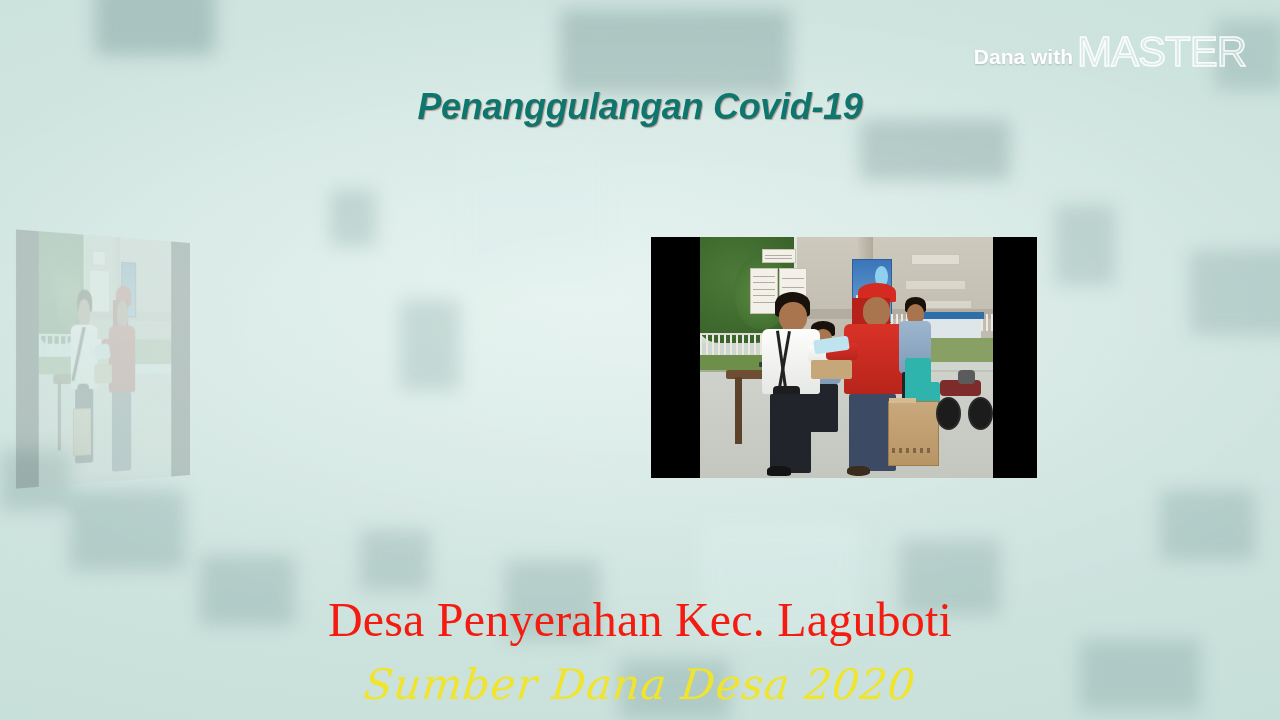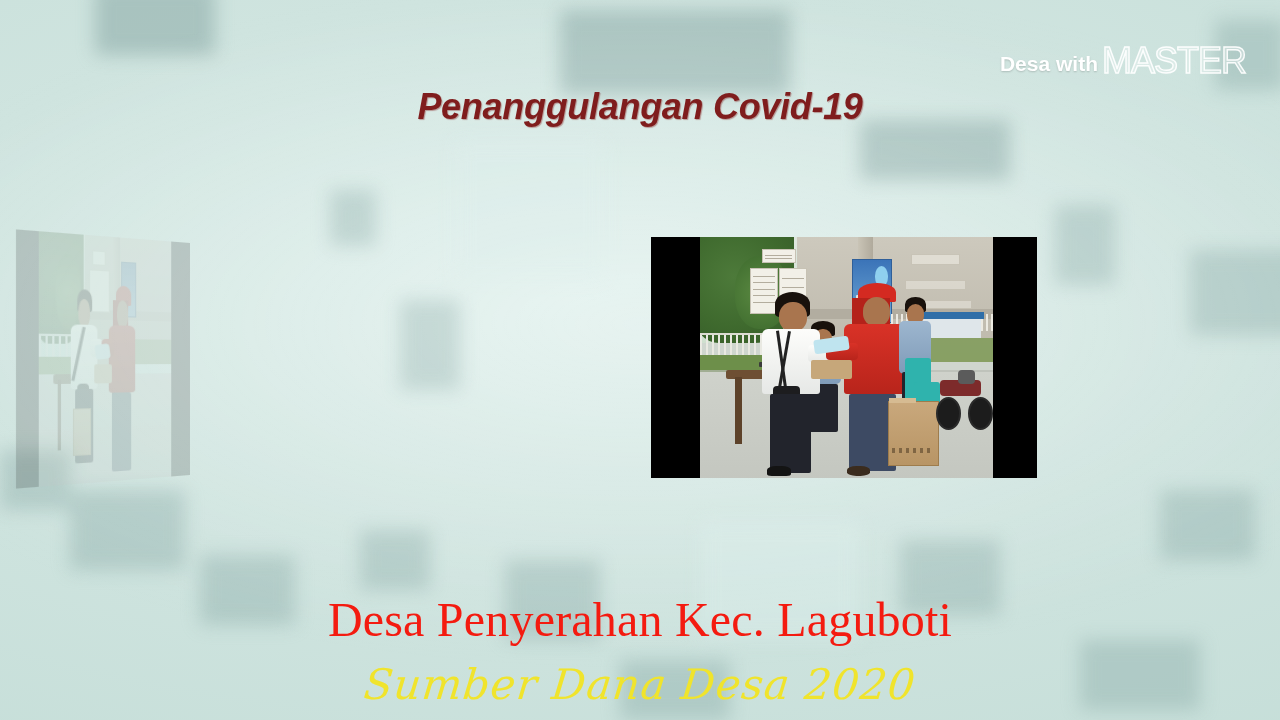--- a/index.html
+++ b/index.html
@@ -110,21 +110,21 @@
     font-family:"Liberation Serif", serif;
     font-style:italic;font-weight:400;font-size:38px;letter-spacing:.5px;
     color:#f2e233;
     text-shadow:0 0 2px rgba(255,255,160,.5);
     white-space:nowrap;
   }
   .title-line2{
     position:absolute;left:0;right:0;top:86px;text-align:center;
     font-family:"Liberation Sans", sans-serif;
     font-style:italic;font-weight:bold;font-size:36px;letter-spacing:-.3px;
-    color:#7f1d1d;
+    color:#0f766e;
     text-shadow:1px 1px 1px rgba(120,0,0,.35);
     white-space:nowrap;
   }
   .footer-line1{
     position:absolute;left:0;right:0;top:592px;text-align:center;
     font-family:"Liberation Serif", serif;
     font-weight:400;font-size:48px;letter-spacing:.2px;
     color:#f41b10;
     white-space:nowrap;
   }
@@ -149,23 +149,22 @@
     text-shadow:0 1px 2px rgba(0,0,0,.18);
     position:relative;top:-2px;
   }
   .wm-kine{
     font-family:"Liberation Sans", sans-serif;
     font-weight:bold;font-size:42px;color:#ffffff;letter-spacing:-1px;
     text-shadow:0 1px 3px rgba(0,0,0,.14);
   }
   .wm-master{
     font-family:"Liberation Sans", sans-serif;
-    font-weight:400;font-size:36px;letter-spacing:-1px;
+    font-weight:400;font-size:42px;letter-spacing:-1px;
     color:rgba(255,255,255,.30);
-    margin-top:12px;
     -webkit-text-stroke:1.4px rgba(255,255,255,.92);
   }
 </style>
 </head>
 <body>
 
 <div id="stage">
 
   <div class="bg-base"></div>
   <div class="bg-blobs">
@@ -329,17 +328,17 @@
       </div>
     </div>
   </div>
 
   <div class="title-line2">Penanggulangan Covid-19</div>
 
   <div class="footer-line1">Desa Penyerahan Kec. Laguboti</div>
   <div class="footer-line2">Sumber Dana Desa 2020</div>
 
   <div class="watermark">
-    <span class="wm-made">Desa with</span>
+    <span class="wm-made">Dana with</span>
     <span class="wm-master">MASTER</span>
   </div>
 
 </div>
 
 </body></html>

